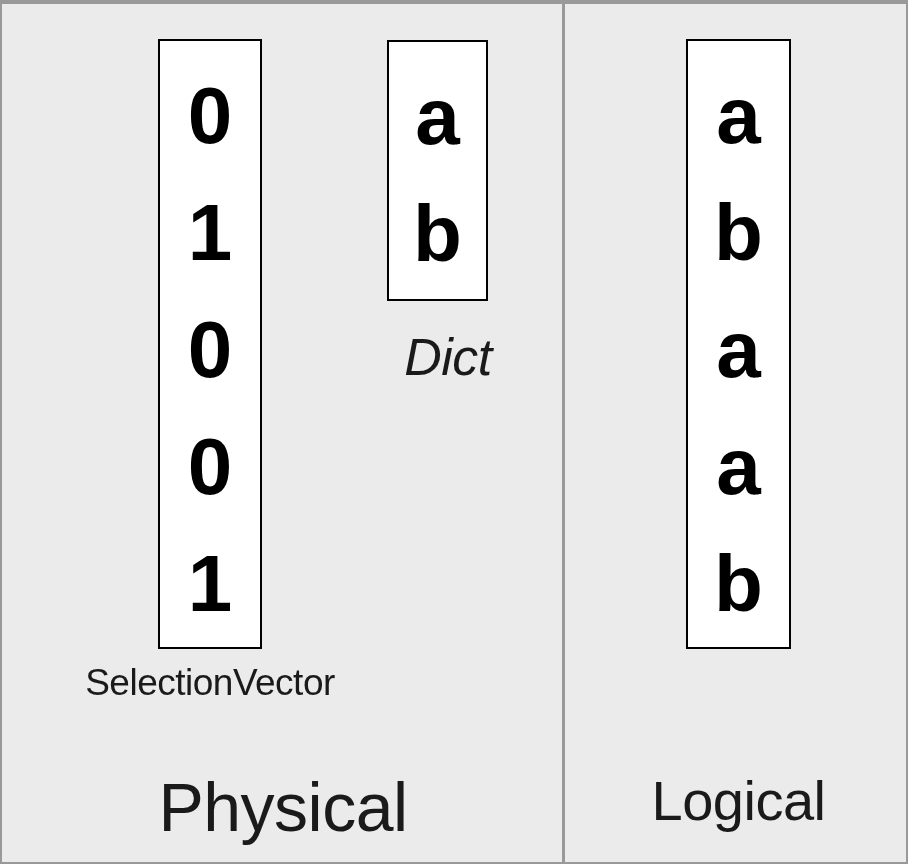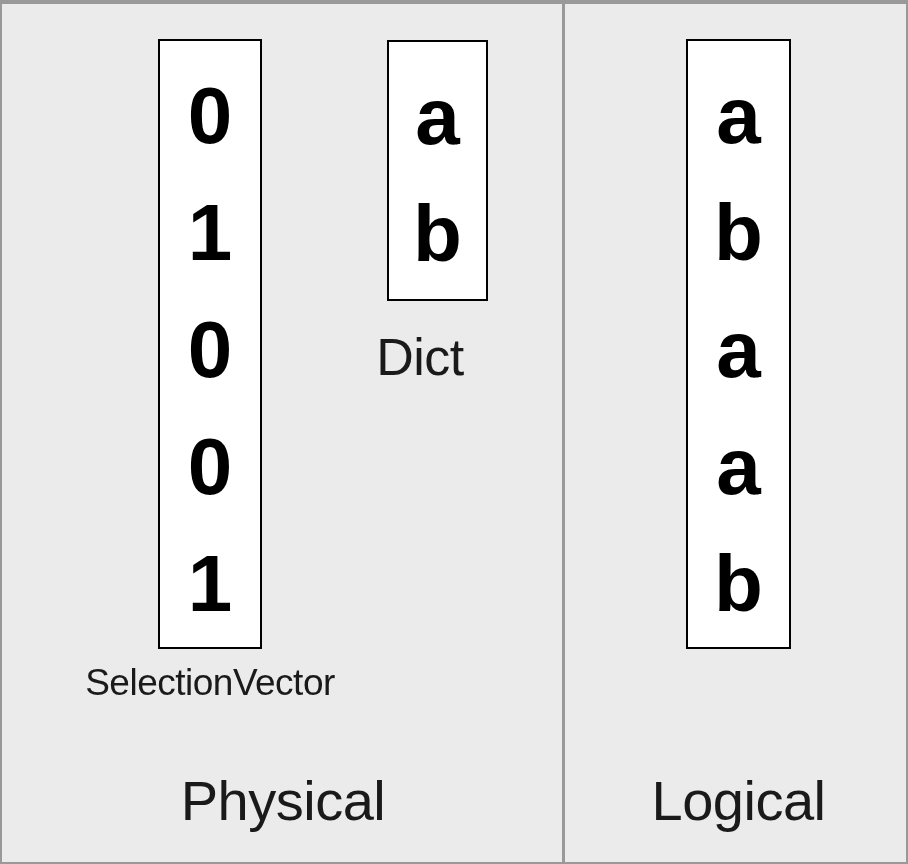--- a/index.html
+++ b/index.html
@@ -51,23 +51,23 @@
 
   .label {
     position: absolute;
     text-align: center;
     color: #1a1a1a;
     font-weight: 300;
     letter-spacing: -0.5px;
     line-height: 1.2;
     white-space: nowrap;
   }
-  .label-dict     { left: 318px; top: 322px; width: 200px; font-size: 52px; }
+  .label-dict     { left: 346px; top: 322px; width: 200px; font-size: 52px; font-style: italic; }
   .label-sv       { left:   8px; top: 657px; width: 400px; font-size: 37px; }
-  .label-physical { left:   0px; top: 763px; width: 562px; font-size: 56px; }
+  .label-physical { left:   0px; top: 763px; width: 562px; font-size: 68px; }
   .label-logical  { left: 565px; top: 763px; width: 343px; font-size: 56px; }
 </style>
 </head>
 <body>
 
 <div class="canvas">
 
   <div class="vbox sv-box">
     <div class="cell">0</div>
     <div class="cell">1</div>

